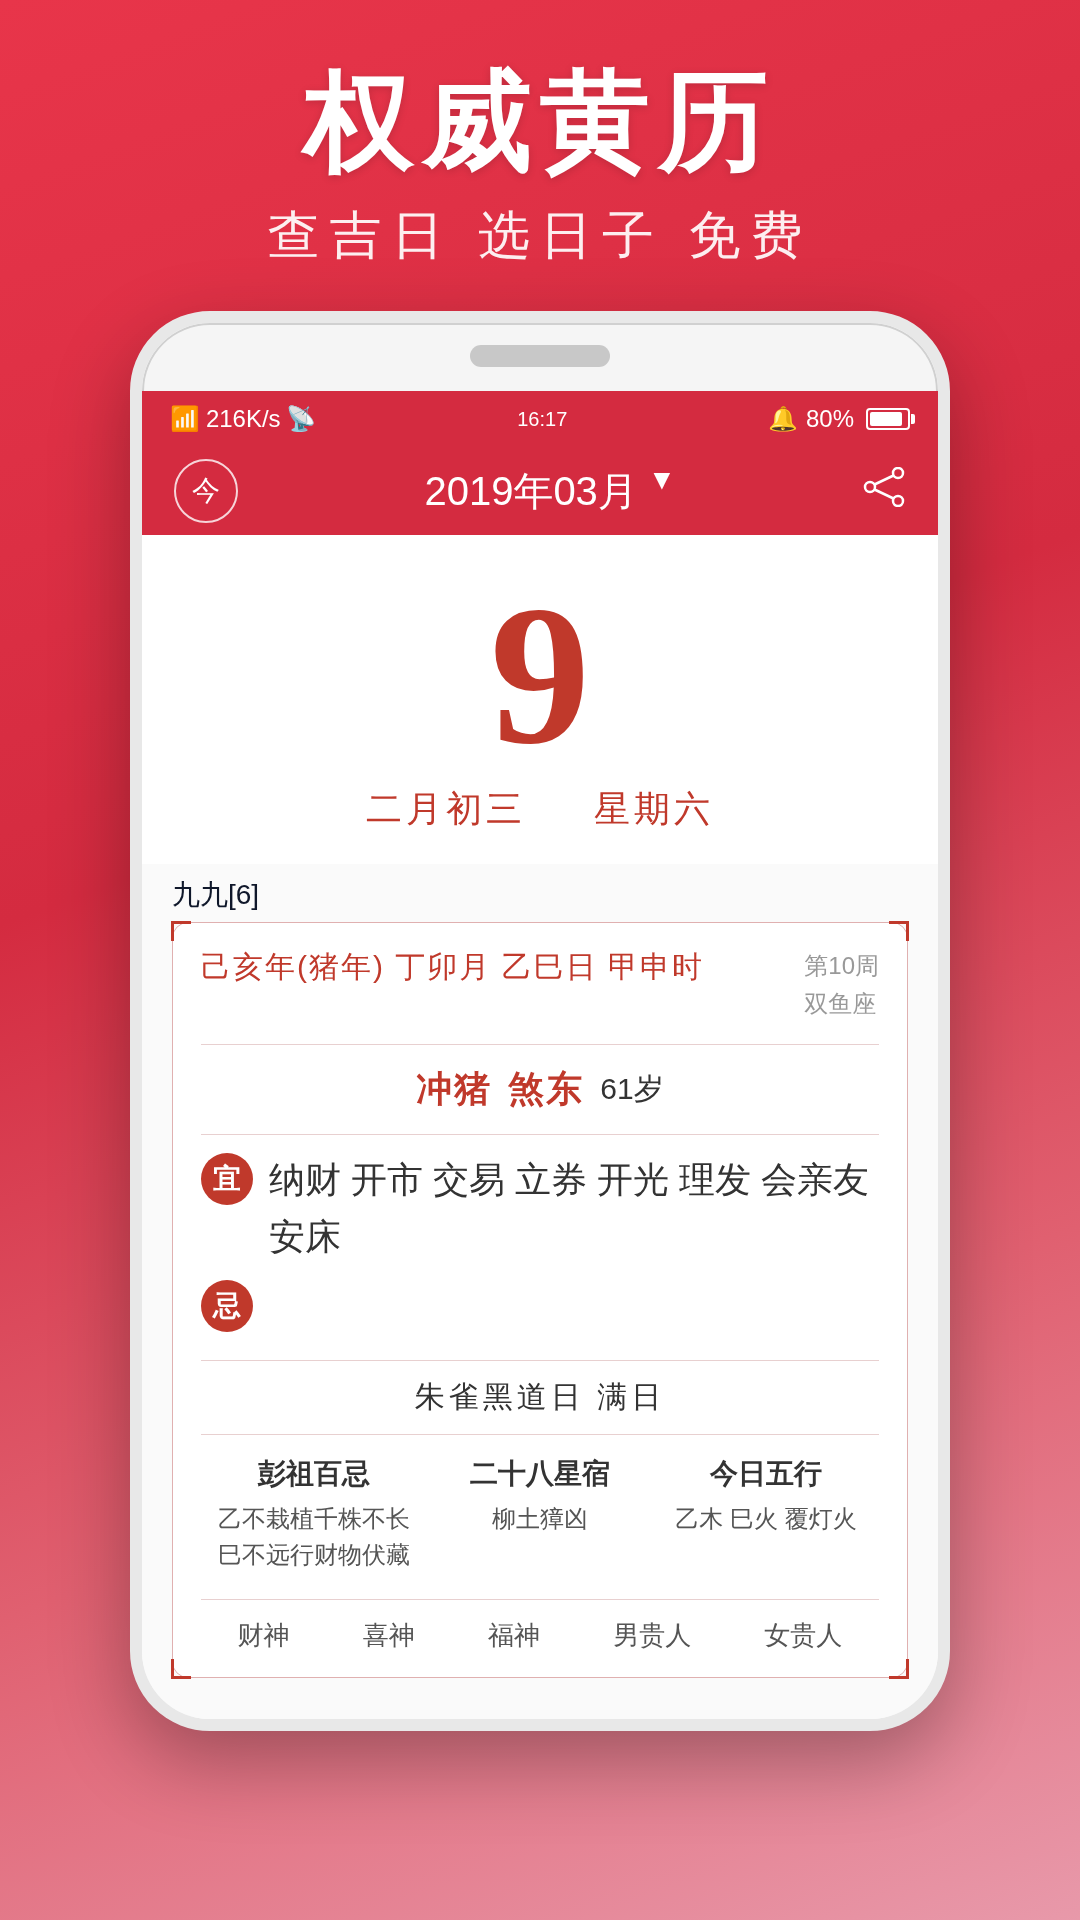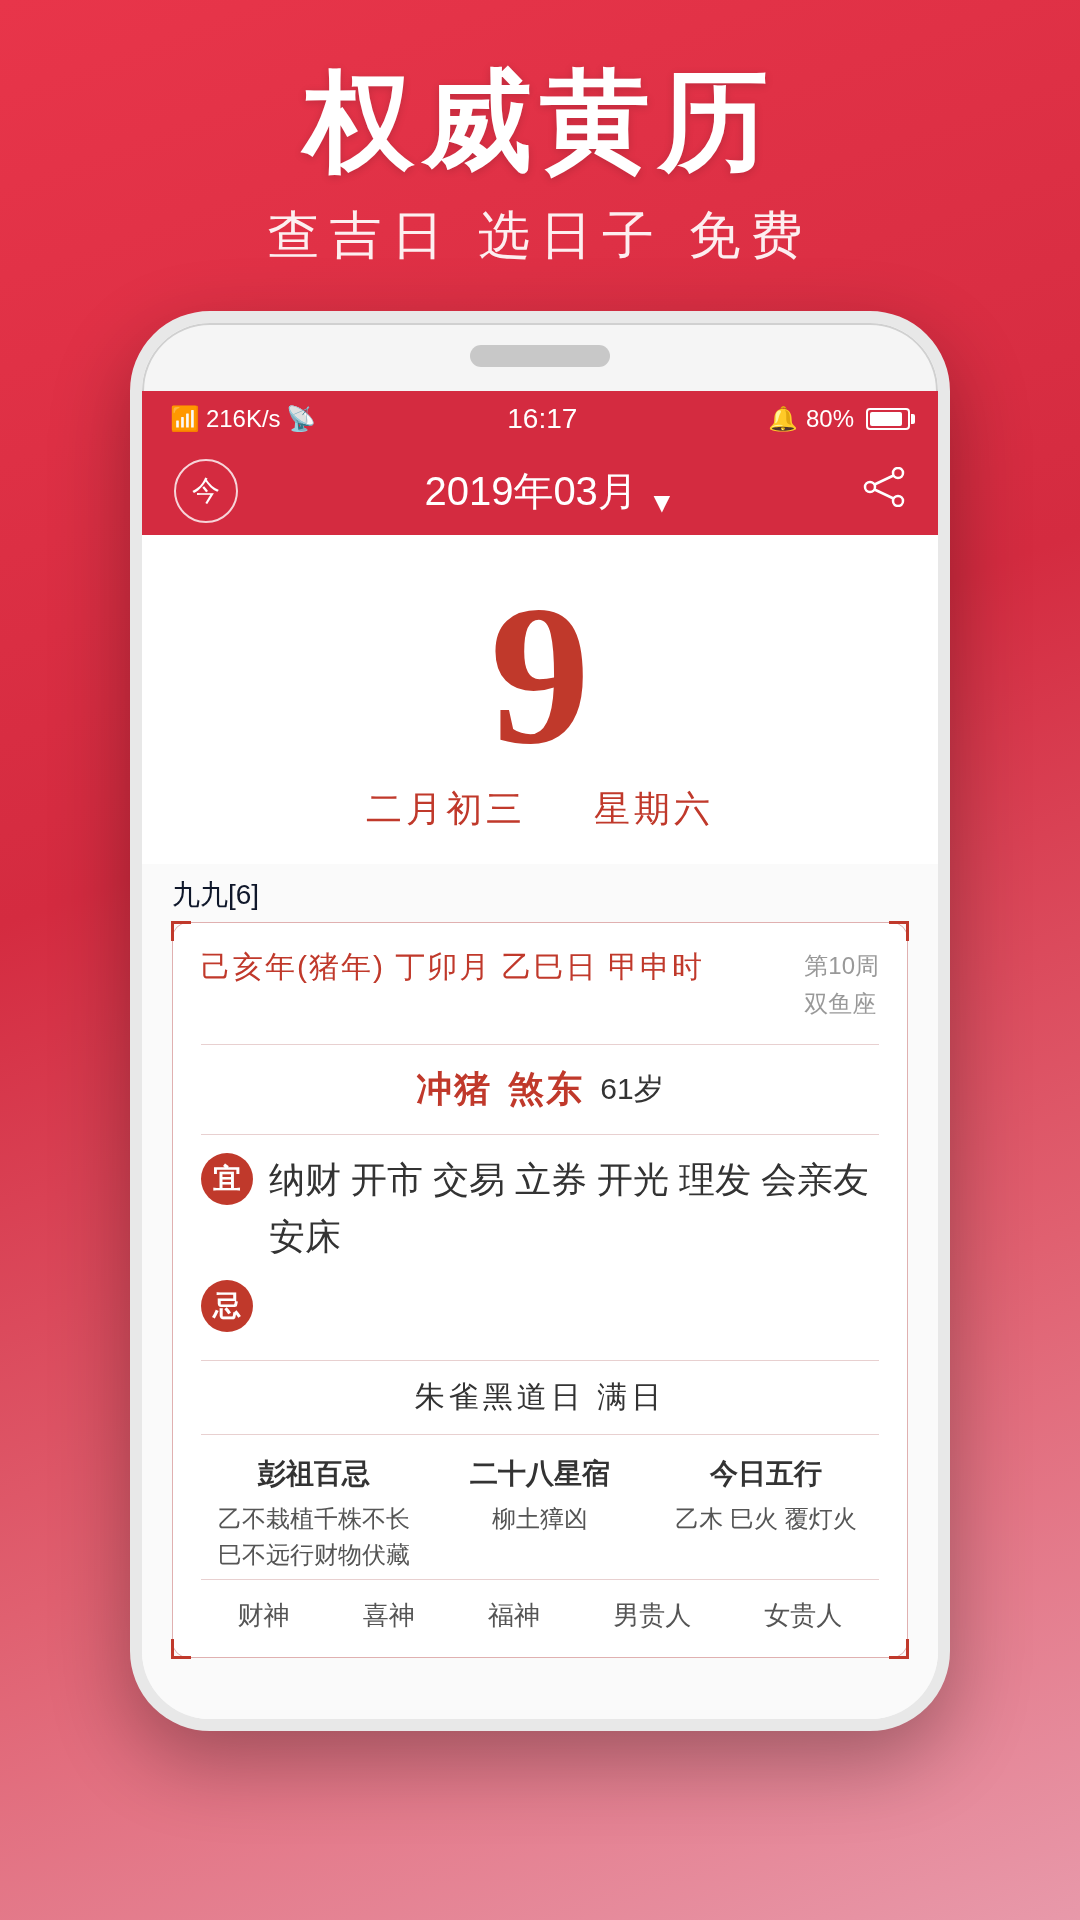--- a/index.html
+++ b/index.html
@@ -76,21 +76,21 @@
       margin-top: 68px;
     }
     .status-left {
       font-size: 24px;
       color: white;
       display: flex;
       align-items: center;
       gap: 6px;
     }
     .status-center {
-      font-size: 28px;
+      font-size: 20px;
       color: white;
       font-weight: 500;
     }
     .status-right {
       font-size: 24px;
       color: white;
       display: flex;
       align-items: center;
       gap: 8px;
     }
@@ -143,21 +143,21 @@
       justify-content: center;
       cursor: pointer;
     }
     .today-btn-text {
       color: white;
       font-size: 28px;
       font-weight: 400;
     }
     .month-selector {
       display: flex;
-      align-items: flex-end;
+      align-items: flex-start;
       gap: 10px;
       cursor: pointer;
     }
     .month-text {
       font-size: 40px;
       color: white;
       font-weight: 400;
     }
     .dropdown-arrow {
       color: white;
@@ -314,21 +314,21 @@
       padding: 16px 0;
       font-size: 30px;
       color: #333;
       border-bottom: 1px solid #e8d0d0;
       letter-spacing: 4px;
     }
 
     .three-cols {
       display: flex;
       justify-content: space-between;
-      padding: 20px 0 6px;
+      padding: 20px 0 26px;
       border-bottom: 1px solid #e8d0d0;
     }
     .col-item {
       flex: 1;
       text-align: center;
     }
     .col-title {
       font-size: 28px;
       font-weight: 700;
       color: #333;

